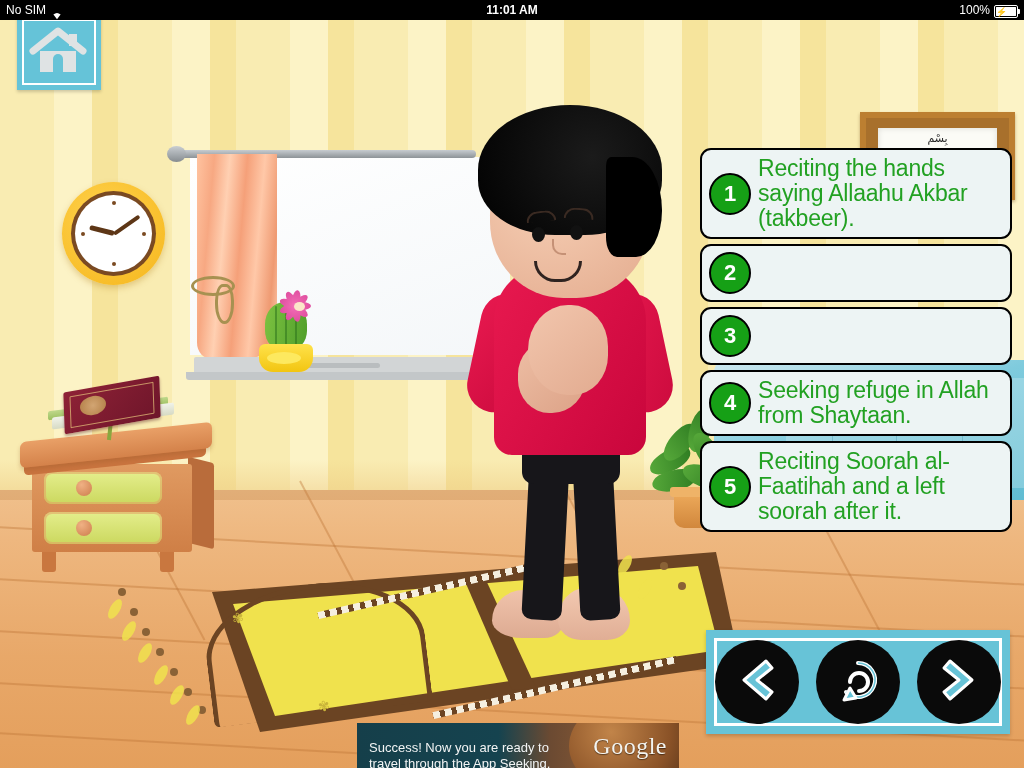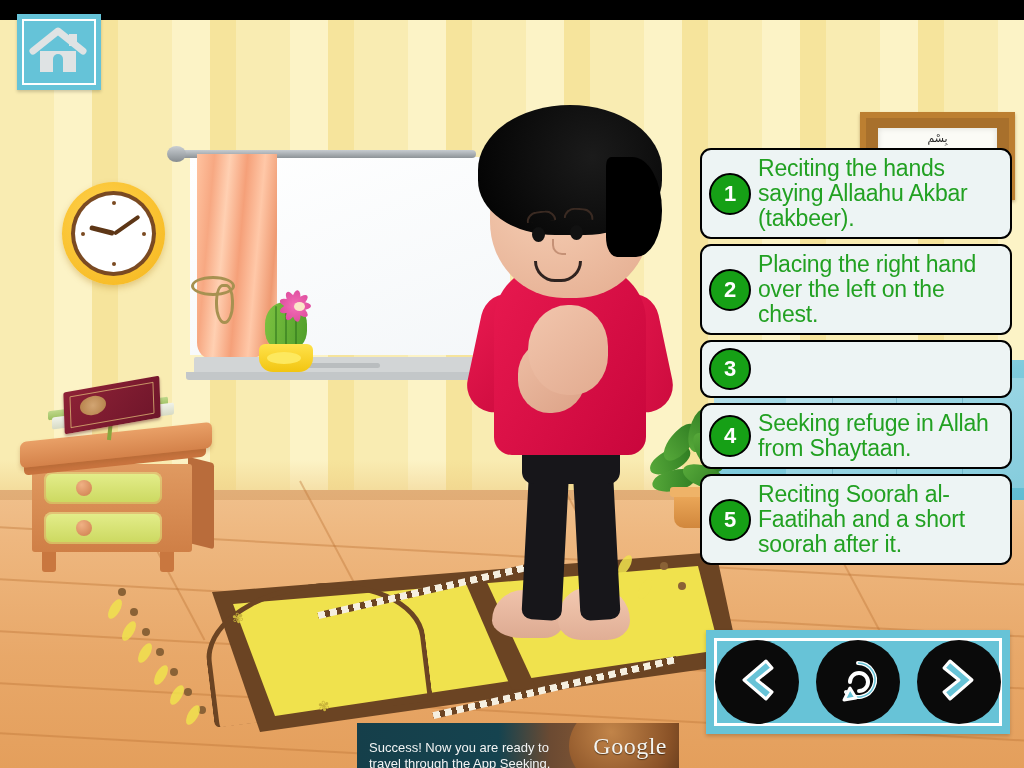--- a/index.html
+++ b/index.html
@@ -225,20 +225,38 @@
     background:radial-gradient(circle at 35% 35%,#c18449,#8a5227 60%,#4b2d16 100%);}
   #ad .adtxt{position:absolute;left:12px;top:17px;color:#f2f4f4;font-size:13px;line-height:16px;}
   #ad .glogo{position:absolute;right:12px;top:10px;color:#f4f4f0;font-size:24px;
     font-family:"Liberation Serif",serif;letter-spacing:.5px;text-shadow:0 1px 1px rgba(0,0,0,.5);}
 </style>
 </head>
 <body>
 
 <div id="screen">
 
+  <div id="statusbar">
+    <div class="left">
+      <span>No SIM</span>
+      <span class="wifi-ico">
+        <svg width="12" height="11" viewBox="0 0 12 11">
+            <path d="M6 10.2 L2.4 5.4 A5.6 5.6 0 0 1 9.6 5.4 Z" fill="#fff"></path>
+          </svg>
+      </span>
+    </div>
+    <div class="center">11:01 AM</div>
+    <div class="right">
+      <span>100%</span>
+      <span class="batt">
+          <i></i>
+          <i class="bolt">⚡</i>
+        </span>
+    </div>
+  </div>
 
   <div id="room">
 
     <div id="wall"></div>
 
     <div id="floor">
       <div class="shadowstrip"></div>
       <div class="plank" style="left:-40px;top:34px;width:1120px;transform:rotate(3.2deg);"></div>
       <div class="plank" style="left:-40px;top:86px;width:1120px;transform:rotate(3.2deg);"></div>
       <div class="plank" style="left:-40px;top:138px;width:1120px;transform:rotate(3.2deg);"></div>
@@ -406,32 +424,31 @@
     </span>
   </div>
 
   <div id="steps">
     <div class="step">
       <div class="num">1</div>
       <div class="txt">Reciting the hands saying Allaahu Akbar (takbeer).</div>
     </div>
     <div class="step">
       <div class="num">2</div>
-      <div class="txt">Placing the right hand over the left on the chest.</div>
     </div>
     <div class="step">
       <div class="num">3</div>
     </div>
     <div class="step">
       <div class="num">4</div>
       <div class="txt">Seeking refuge in Allah from Shaytaan.</div>
     </div>
     <div class="step">
       <div class="num">5</div>
-      <div class="txt">Reciting Soorah al-Faatihah and a short soorah after it.</div>
+      <div class="txt">Reciting Soorah al-Faatihah and a left soorah after it.</div>
     </div>
   </div>
 
   <div id="nav">
     <div class="frame"></div>
     <div class="btns">
       <div class="navbtn">
         <span>
           <svg width="56" height="56" viewBox="0 0 56 56">
             <path d="M37 9 L15 28 L37 47 L43 40 L28 28 L43 16 Z" fill="#67c3d7" stroke="#fff" stroke-width="3" stroke-linejoin="round"></path>

